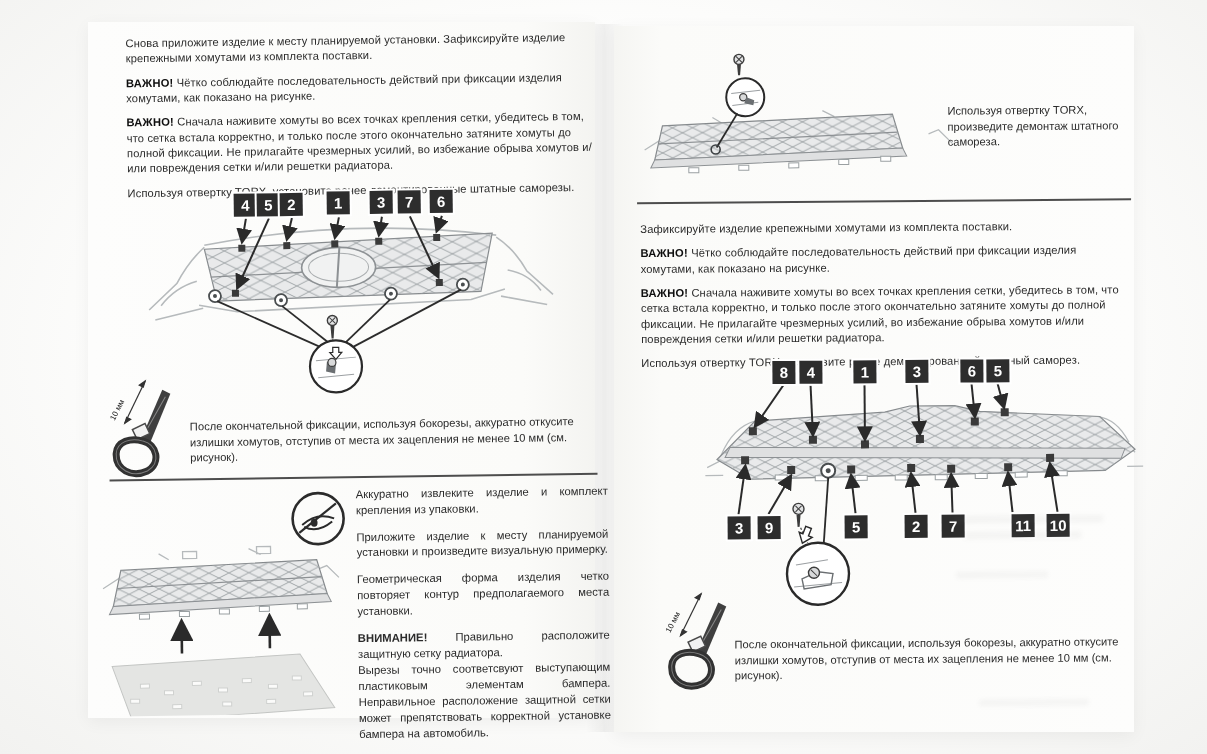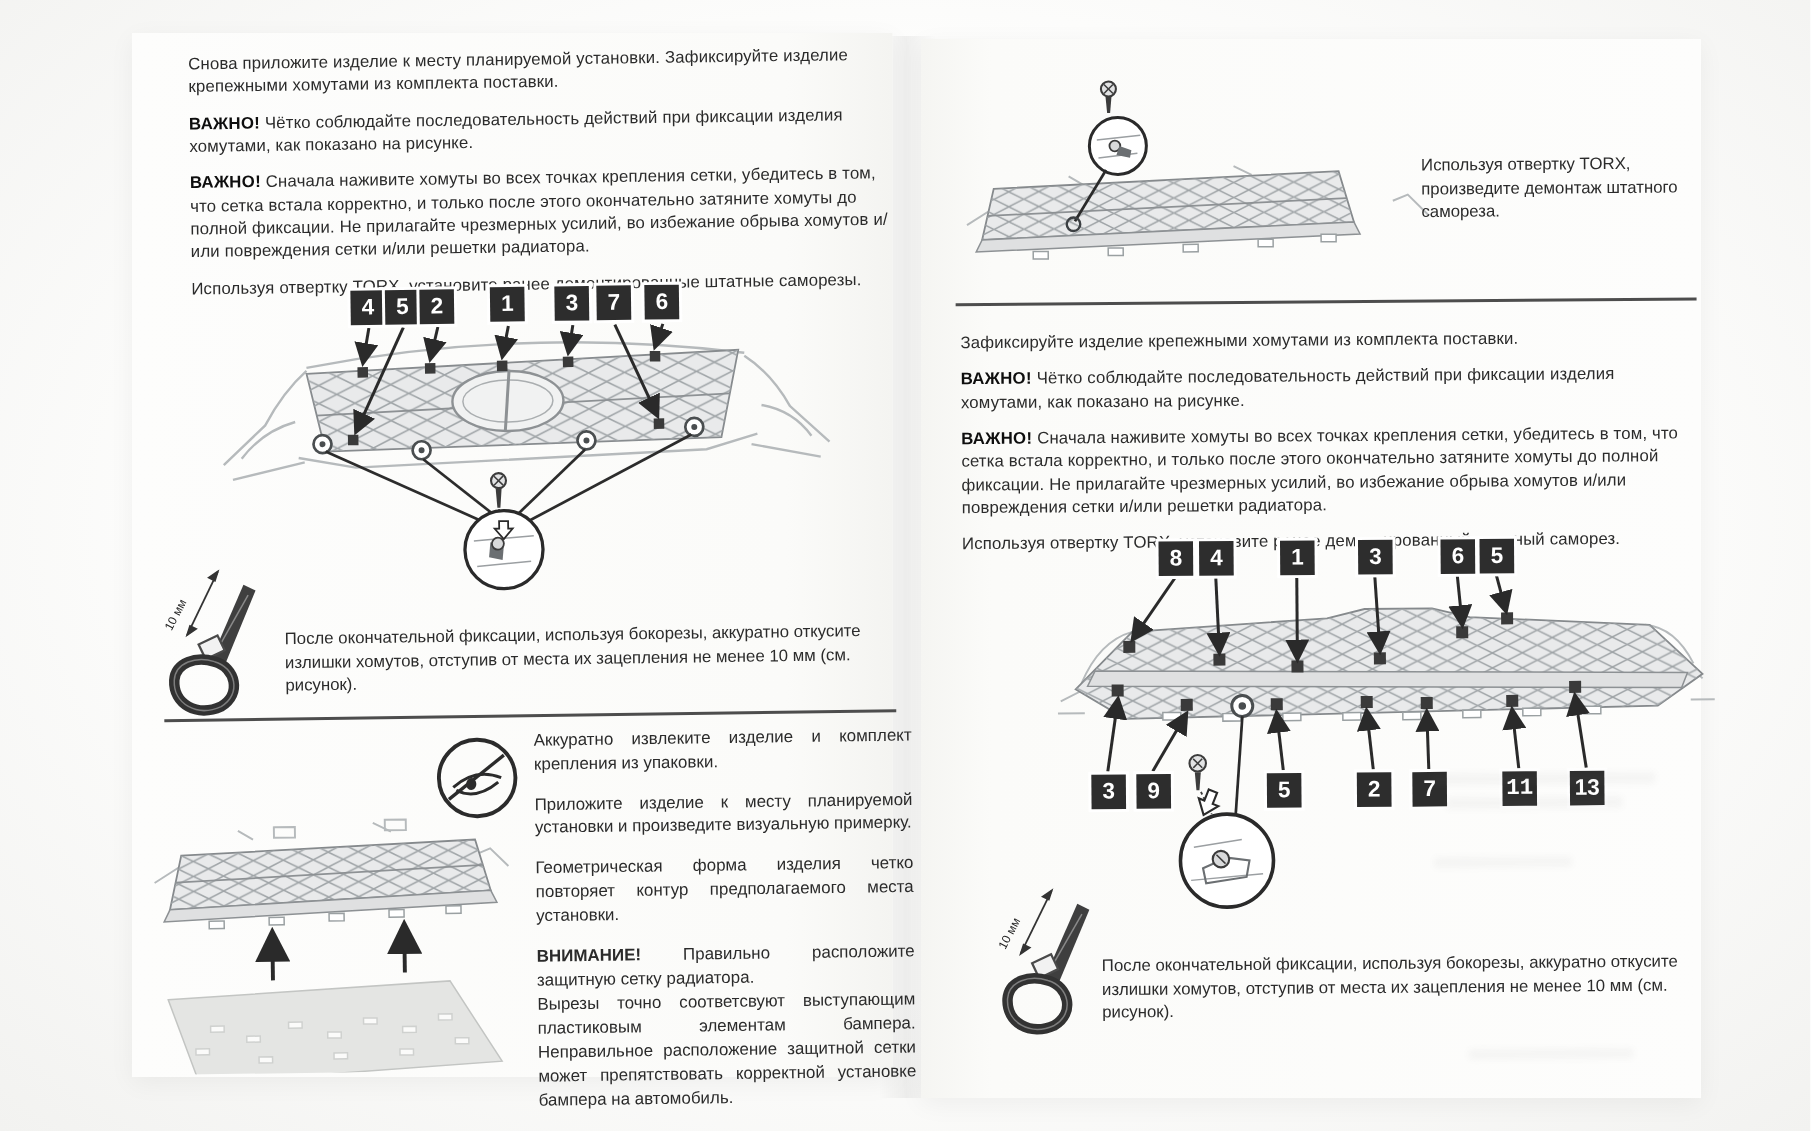--- a/index.html
+++ b/index.html
@@ -399,22 +399,22 @@
     <div class="num-label" style="left:95px;top:4px;">4</div>
     <div class="num-label" style="left:149px;top:4px;">1</div>
     <div class="num-label" style="left:201px;top:4px;">3</div>
     <div class="num-label" style="left:256px;top:4px;">6</div>
     <div class="num-label" style="left:282px;top:4px;">5</div>
     <div class="num-label" style="left:22px;top:159px;">3</div>
     <div class="num-label" style="left:52px;top:159px;">9</div>
     <div class="num-label" style="left:139px;top:159px;">5</div>
     <div class="num-label" style="left:199px;top:159px;">2</div>
     <div class="num-label" style="left:236px;top:159px;">7</div>
-    <div class="num-label" style="left:296px;top:159px;font-family:Liberation Mono, monospace;">11</div>
-    <div class="num-label" style="left:341px;top:159px;">13</div>
+    <div class="num-label" style="left:306px;top:159px;">11</div>
+    <div class="num-label" style="left:341px;top:159px;">10</div>
   </div>
 
   <div class="ghost" style="left:336px;top:492px;width:150px;height:8px;"></div>
   <div class="ghost" style="left:346px;top:508px;width:118px;height:8px;"></div>
   <div class="ghost" style="left:338px;top:548px;width:92px;height:7px;"></div>
   <div class="ghost" style="left:360px;top:676px;width:110px;height:7px;"></div>
 
   <div class="illu" style="left:40px;top:560px;width:90px;height:106px;">
     <svg width="90" height="106" viewBox="0 0 90 106">
       <polygon points="38,66 60,17 68,21 47,70" fill="#3f3f3f"></polygon>

